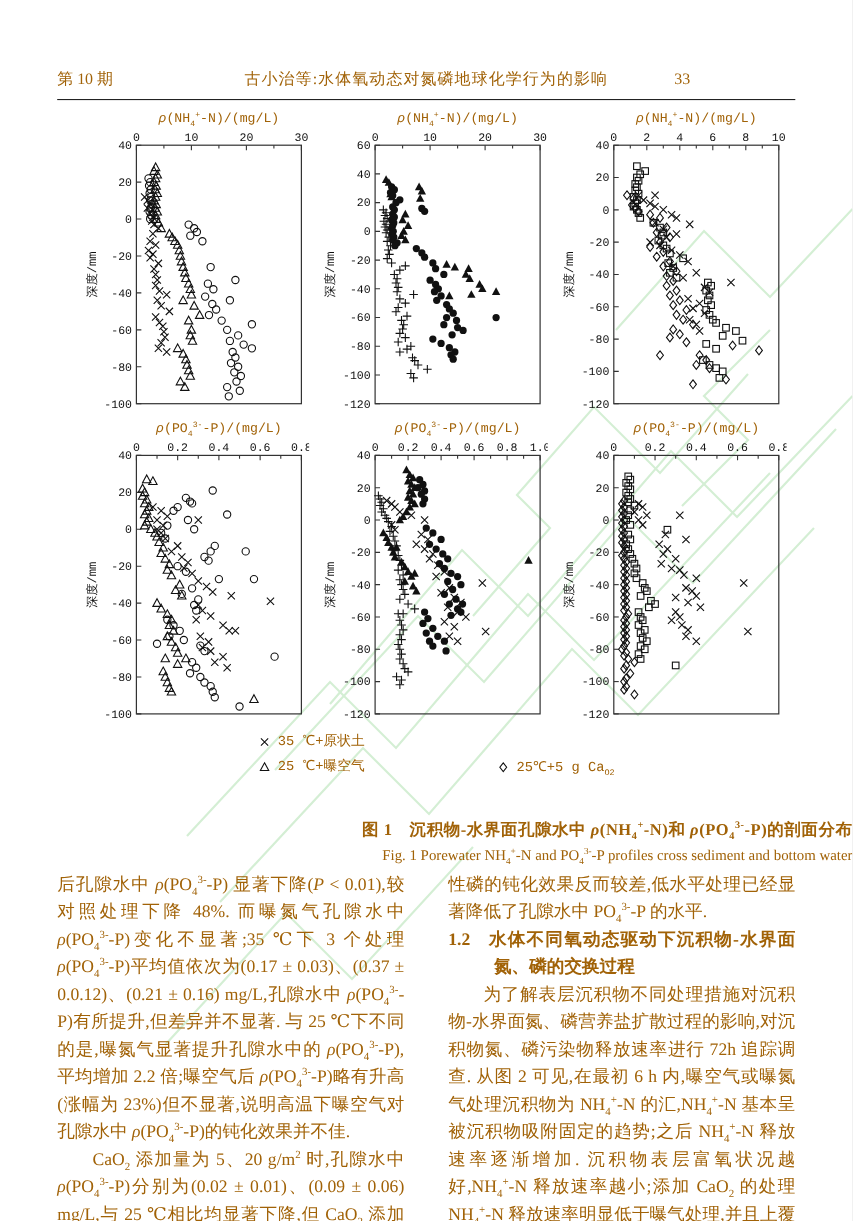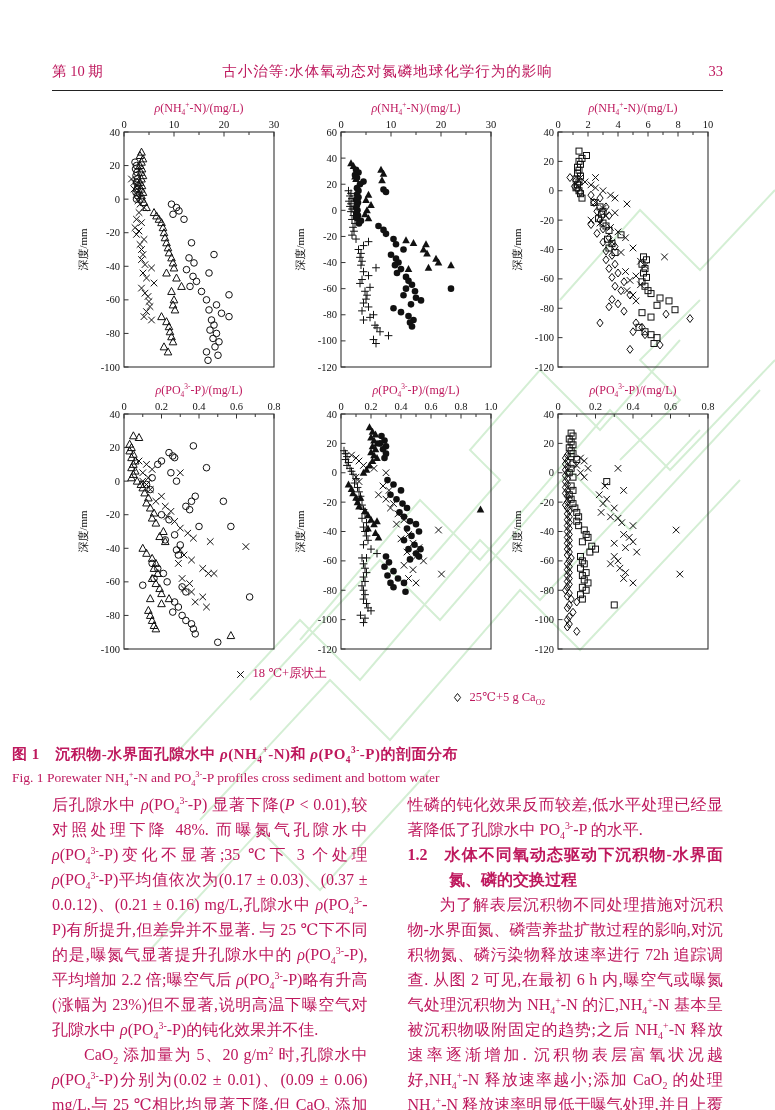--- a/index.html
+++ b/index.html
@@ -2,54 +2,54 @@
 <html><head>
 <meta charset="utf-8">
 <style>
   html,body{margin:0;padding:0;background:#e8e8e8;}
   .page{
     position:relative;
     width:775px;height:1110px;
     margin:0 auto;
     background:#ffffff;
     font-family:"Liberation Serif","DejaVu Serif",serif;
-    color:#be185d;
+    color:#a16207;
     overflow:hidden;
   }
   sub,sup{font-size:0.62em;line-height:0;}
   
   .header{
     position:absolute;left:52px;right:52px;top:62px;
     display:flex;align-items:baseline;
     font-size:14.5px;
     border-bottom:1.5px solid #222;
     padding-bottom:9px;
   }
   .header .issue{width:110px;text-align:left;}
   .header .h-title{flex:1;text-align:center;letter-spacing:1px;}
-  .header .pageno{width:110px;text-align:right;}
+  .header .pageno{width:110px;text-align:left;}
   
   .watermark{position:absolute;left:0;top:0;pointer-events:none;z-index:0;}
   
-  .figure-block{position:absolute;left:16px;right:0;top:100px;z-index:1;}
+  .figure-block{position:absolute;left:16px;right:0;top:100px;z-index:1;font-family:Liberation Mono, monospace;}
   .charts-row{display:flex;justify-content:center;gap:12px;}
   .chart{width:205px;}
   .chart-title{
     margin-left:48px;width:150px;text-align:center;
     font-size:12px;height:16px;line-height:16px;white-space:nowrap;
   }
   .chart svg{display:block;}
   
   .legend-row{display:flex;justify-content:center;gap:12px;margin-top:2px;}
   .legend-col{width:205px;padding-left:48px;box-sizing:border-box;}
   .legend-col.offset{padding-top:23px;}
   .legend-entry{display:flex;align-items:center;height:23px;font-size:12.5px;white-space:nowrap;}
   .legend-entry svg{margin-right:5px;flex:0 0 auto;}
   
-  .captions{position:absolute;left:12px;right:0;top:745px;text-align:left;z-index:1;}
+  .captions{position:absolute;left:12px;right:0;top:745px;text-align:right;z-index:1;}
   .cap-zh{font-size:15px;font-weight:bold;letter-spacing:.5px;}
   .cap-en{font-size:13.5px;margin-top:6px;}
   
   .body-text{
     position:absolute;left:52px;right:52px;top:792px;bottom:20px;
     display:flex;gap:40px;z-index:1;
   }
   .col{flex:1;font-size:16px;line-height:25px;text-align:justify;}
   .para{text-indent:0;}
   .para.indent{text-indent:2em;}
@@ -1081,21 +1081,27 @@
             <path d="M119.7,181.60625L126.3,188.20625M119.7,188.20625L126.3,181.60625" stroke="#111" stroke-width="1" fill="none"></path>
           </svg>
         </div>
       </div>
     <div class="legend-row" id="legend-row">
         <div class="legend-col">
           <div class="legend-entry">
             <svg width="15" height="14">
               <path d="M4.2,4.2L10.8,10.8M4.2,10.8L10.8,4.2" stroke="#111" stroke-width="1" fill="none"></path>
             </svg>
-            <span>18 ℃+原状土</span>
+            <span>35 ℃+原状土</span>
+          </div>
+          <div class="legend-entry">
+            <svg width="15" height="14">
+              <path d="M7.5,3.5L11.3,10.5L3.7,10.5Z" stroke="#111" stroke-width="1" fill="none"></path>
+            </svg>
+            <span>25 ℃+曝空气</span>
           </div>
         </div>
         <div class="legend-col offset">
           <div class="legend-entry">
             <svg width="15" height="14">
               <path d="M7.5,3.5L10.600000000000001,7.5L7.5,11.5L4.4,7.5Z" stroke="#111" stroke-width="1" fill="none"></path>
             </svg>
             <span>25℃+5 g Ca<sub>O2</sub></span>
           </div>
         </div>

